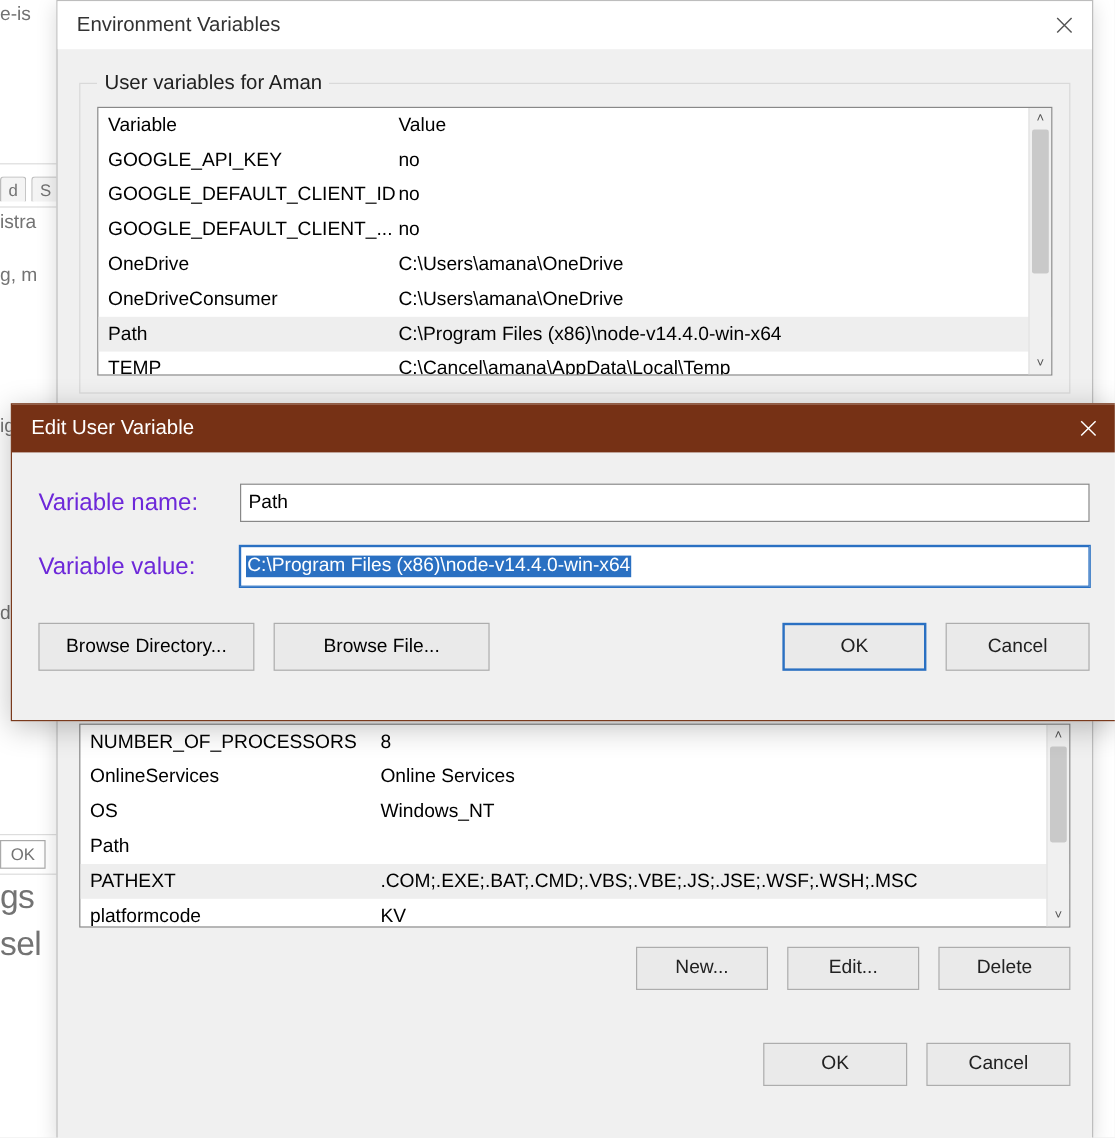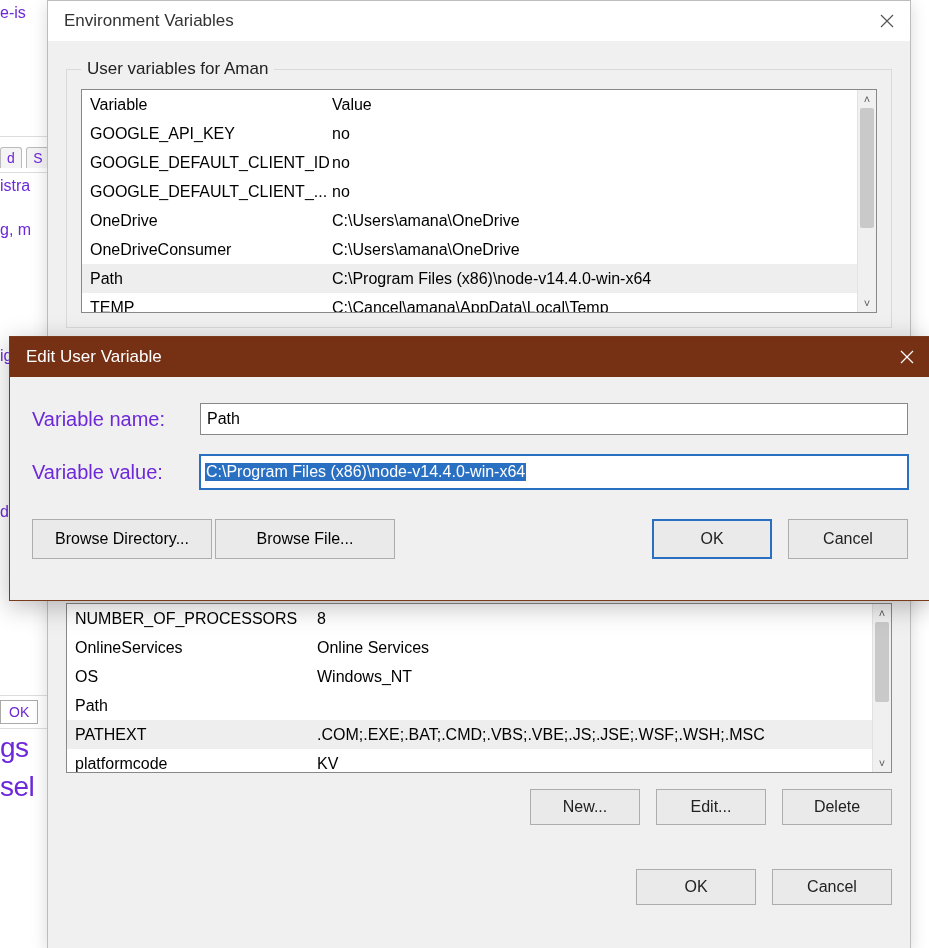--- a/index.html
+++ b/index.html
@@ -14,21 +14,21 @@
     position: relative;
   }
 
   
   .bg-left {
     position: absolute;
     left: 0; top: 0;
     width: 50px;
     height: 100%;
     font-size: 16px;
-    color: #6d28d9;
+    color: #737373;
     overflow: hidden;
     background: #fff;
   }
   .bg-left .strip { border-top: 1px solid #ddd; border-bottom: 1px solid #ddd; padding: 4px 0; }
   .bg-left .txt { padding: 4px 2px 4px 0; white-space: nowrap; }
   .bg-left .tab { display:inline-block; border:1px solid #bbb; border-bottom:none; padding:2px 6px; margin-top:6px; background:#f4f4f4; border-radius:3px 3px 0 0; font-size:14px;}
   .bg-left .big { font-size:28px; line-height:1.1; letter-spacing:-0.5px; }
   .bg-left .ok  { display:inline-block; border:1px solid #aaa; padding:3px 8px; font-size:14px; }
 
   .bg-right {
@@ -228,21 +228,21 @@
     padding:0 4px;
     font-size:16px;
     overflow:hidden;white-space:nowrap;
   }
   .editdlg .btnrow2 {
     display:flex;
     justify-content:space-between;
     padding: 10px 22px 0;
     gap:16px;
   }
-  .btnrow2 .left { display:flex; gap:3px;align-items:center; }
+  .btnrow2 .left { display:flex; gap:16px;align-items:center; }
   .btnrow2 .right { display:flex; gap:16px; }
   .btnrow2 button { min-width:120px; height:40px; }
   button.bigwin {
     min-width:180px;
     height:40px;
     font-size:16px;
     background:#eaeaea;
     border:1px solid #adadad;
     cursor:pointer;
   }

